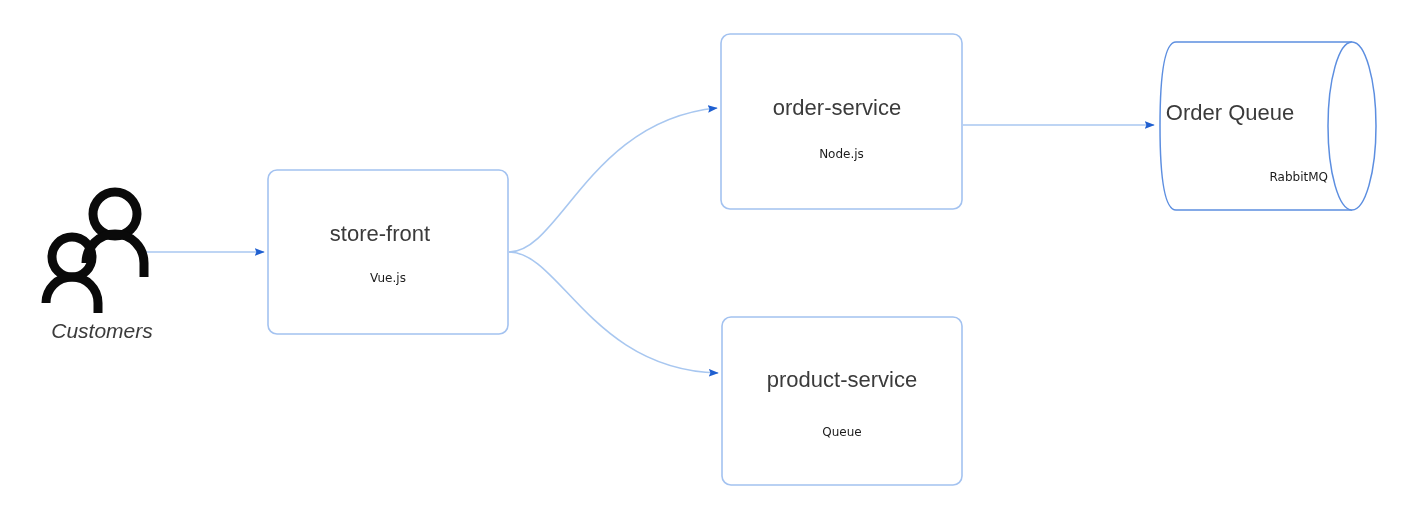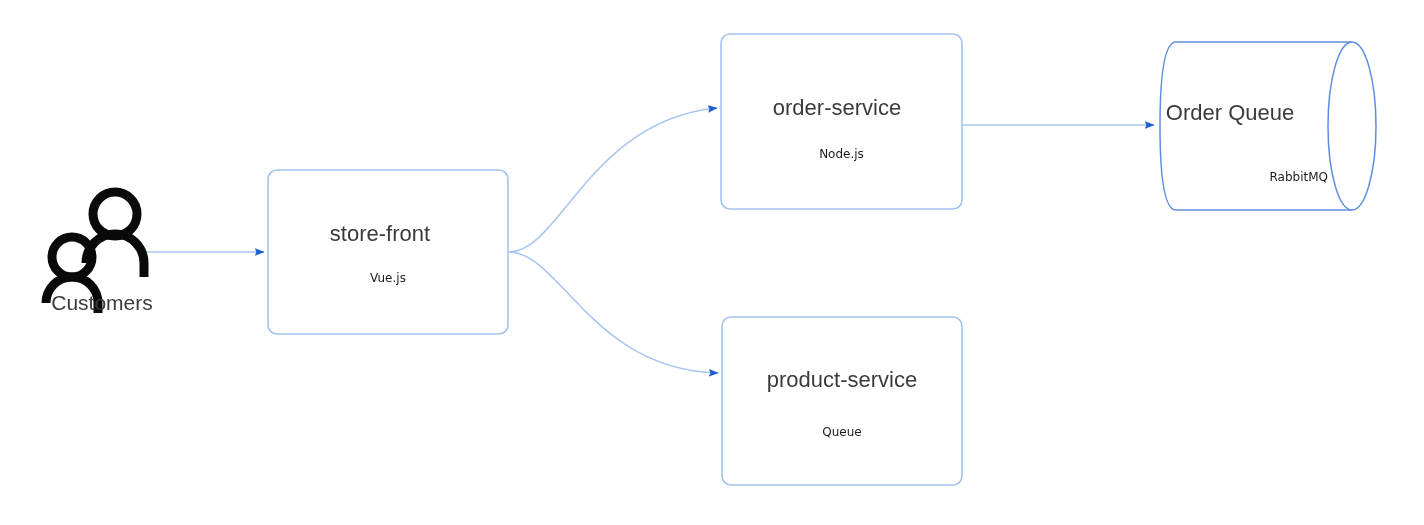--- a/index.html
+++ b/index.html
@@ -103,21 +103,21 @@
 
   <div class="node-label" style="left:721px; top:95px; width:232px;">order-service</div>
   <div class="node-sub" style="left:721px; top:146px; width:241px;">Node.js</div>
 
   <div class="node-label" style="left:722px; top:367px; width:240px;">product-service</div>
   <div class="node-sub" style="left:722px; top:424px; width:240px;">Queue</div>
 
   <div class="node-label" style="left:1160px; top:100px; width:140px;">Order Queue</div>
   <div class="node-sub" style="left:1160px; top:169px; width:168px;text-align:right;">RabbitMQ</div>
 
-  <div class="actor-label" style="left:22px; top:290px; width:160px;">Customers</div>
+  <div class="actor-label" style="left:22px; top:318px; width:160px;font-style:italic;">Customers</div>
 
   <div class="hit" style="left:268px; top:170px; width:240px; height:164px;"></div>
   <div class="hit" style="left:721px; top:34px; width:241px; height:175px;"></div>
   <div class="hit" style="left:722px; top:317px; width:240px; height:168px;"></div>
   <div class="hit" style="left:1160px; top:42px; width:216px; height:168px;"></div>
   <div class="hit" style="left:34px; top:188px; width:116px; height:140px;"></div>
 
 </div>
 
 </body></html>

